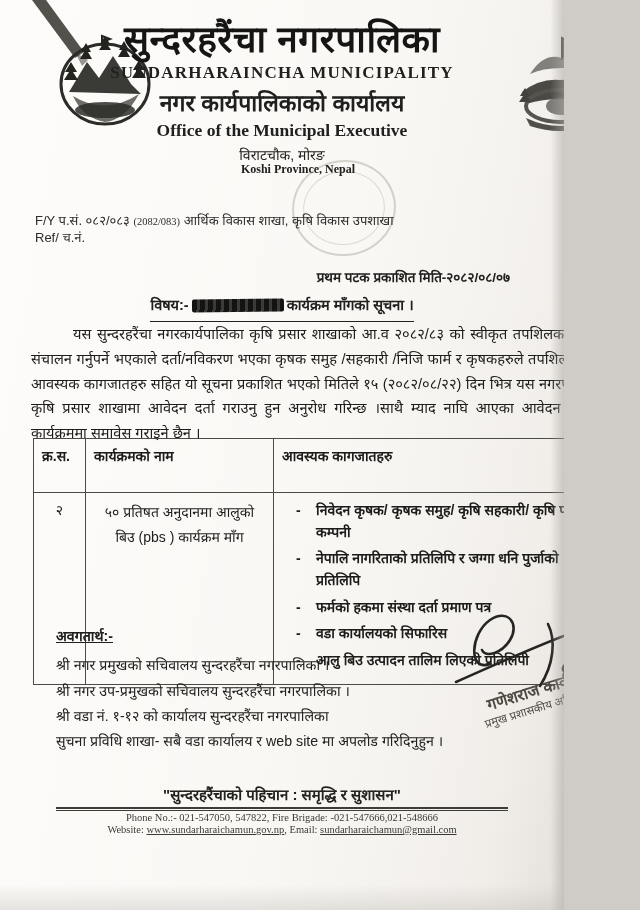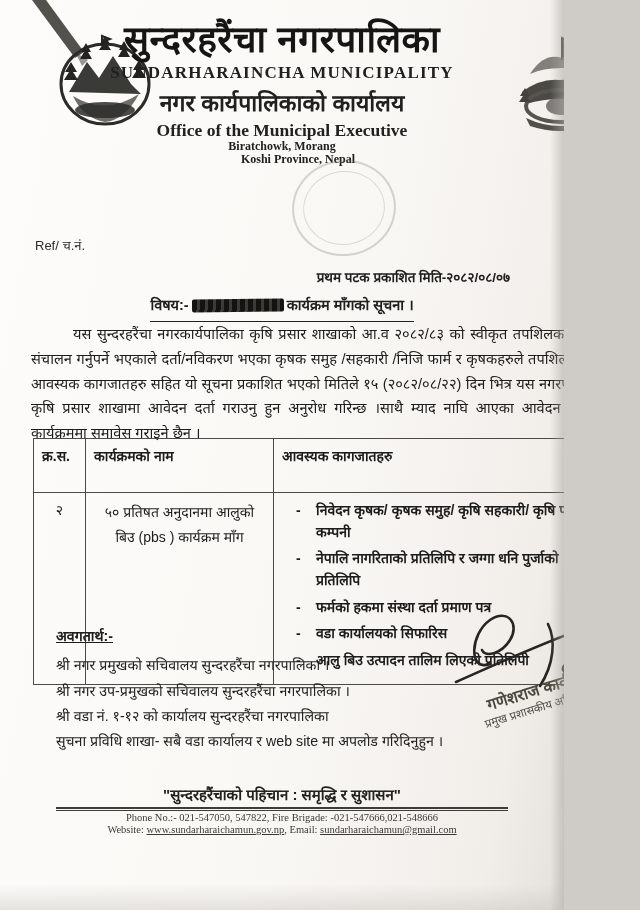--- a/index.html
+++ b/index.html
@@ -34,21 +34,21 @@
   .logo-right { left:510px; top:34px; }
 
   
   .faint-stamp { position:absolute; left:292px; top:160px; width:104px; height:96px;
     border:2px solid rgba(110,110,95,.28); border-radius:50%; transform:rotate(-8deg); }
   .faint-stamp::before { content:""; position:absolute; inset:9px;
     border:1.5px solid rgba(110,110,95,.22); border-radius:50%; }
 
   .fy { position:absolute; left:35px; top:211px; font-size:13px; color:#2c2c2a; }
   .fy .small-en { font-size:10.5px; font-family:"Liberation Serif", serif; }
-  .ref { position:absolute; left:35px; top:236px; font-size:13px; color:#2c2c2a; }
+  .ref { position:absolute; left:35px; top:228px; font-size:13px; color:#2c2c2a; }
 
   .published { position:absolute; top:268px; right:54px; font-size:13.5px; font-weight:bold; }
 
   .subject { position:absolute; top:294px; left:0; width:100%; text-align:center;
     font-size:14.5px; font-weight:bold; }
   .subject .subj-inner { border-bottom:1.5px solid #222; padding-bottom:8px; }
   .redacted { display:inline-block; width:92px; height:13px; vertical-align:-2px; margin:0 3px;
     background:repeating-linear-gradient(93deg,#131311 0 5px,#3d3b36 5px 8px);
     border-radius:2px; transform:rotate(-.6deg); }
 
@@ -118,26 +118,31 @@
       <path d="M80 62 l5 -8 l5 8 l-3 0 l4 6 l-12 0 l4 -6z"></path>
       <path d="M70 28 l4 -6 l4 6 l-2 0 l3 5 l-10 0 l3 -5z"></path>
     </g>
   </svg>
 
   <div class="header">
     <div class="t-np">सुन्दरहरैंचा नगरपालिका</div>
     <div class="t-en">SUNDARHARAINCHA MUNICIPALITY</div>
     <div class="o-np">नगर कार्यपालिकाको कार्यालय</div>
     <div class="o-en">Office of the Municipal Executive</div>
-    <div class="p-en">Biratchowk, Morang</div>
+    <div class="p-np">विराटचौक, मोरङ</div>
     <div class="pr-en">Koshi Province, Nepal</div>
   </div>
 
   <div class="faint-stamp"></div>
 
+  <div class="fy">
+    <span>F/Y प.सं.  ०८२/०८३</span>
+    <span class="small-en">(2082/083)</span>
+    <span>आर्थिक विकास शाखा, कृषि विकास उपशाखा</span>
+  </div>
   <div class="ref">Ref/ च.नं.</div>
 
   <div class="published">प्रथम पटक प्रकाशित मिति-२०८२/०८/०७</div>
 
   <div class="subject">
     <span class="subj-inner">
       <span>विषय:-</span><span class="redacted"></span><span>कार्यक्रम माँगको सूचना ।</span>
     </span>
   </div>
 

